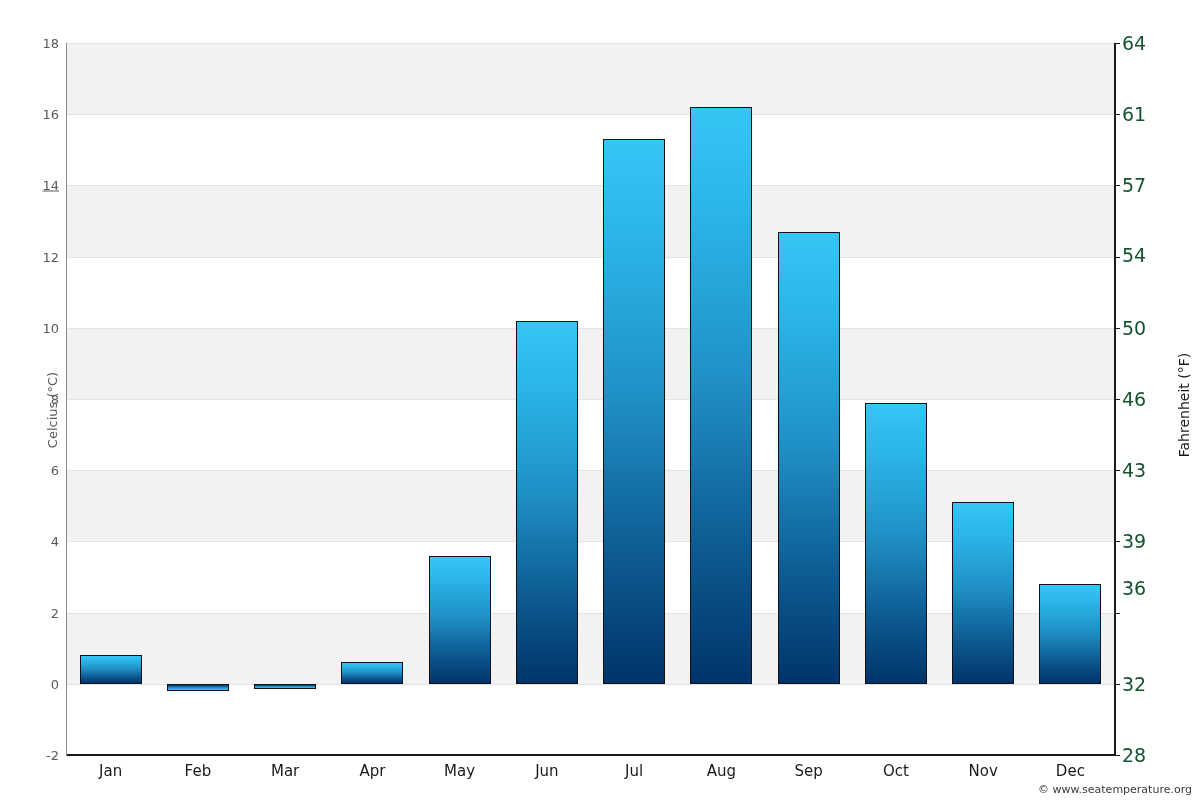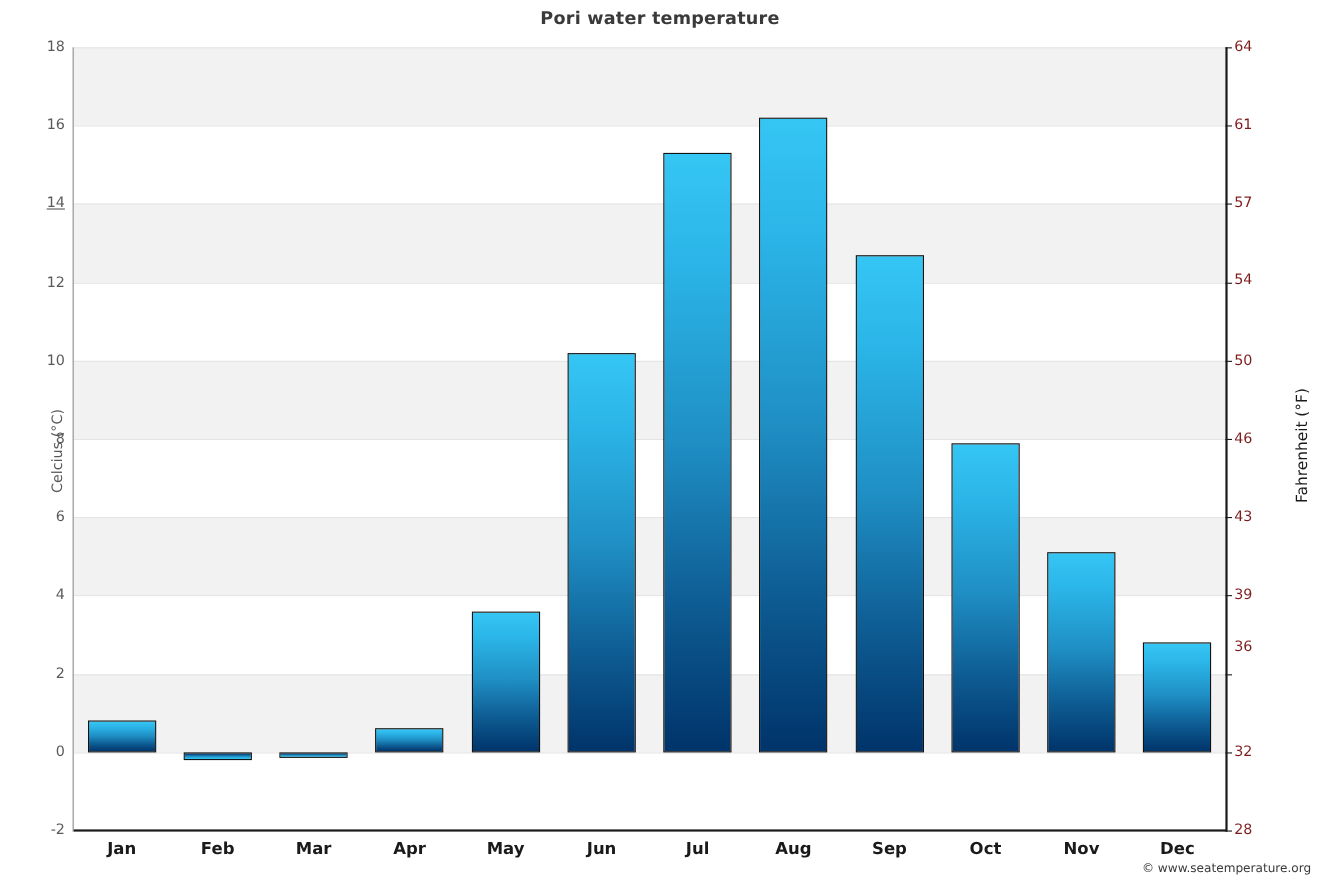--- a/index.html
+++ b/index.html
@@ -92,22 +92,22 @@
     text-align: right;
     font-size: 13px;
     color: #5a5a5a;
     transform: translateY(-50%);
     white-space: nowrap;
   }
   .ytick-right {
     position: absolute;
     left: 1122px;
     text-align: left;
-    font-size: 13px;
-    color: #7f1d1d;
+    font-size: 19px;
+    color: #14532d;
     transform: translateY(-50%);
     white-space: nowrap;
   }
   .ytick-right-tickmark {
     position: absolute;
     left: 1114px;
     width: 6px;
     height: 1px;
     background: #1a1a1a;
   }
@@ -150,40 +150,38 @@
 
   
   .xtick {
     position: absolute;
     top: 762px;
     font-size: 15px;
     color: #1a1a1a;
     text-align: left;
     transform: translateX(-50%);
     white-space: nowrap;
-    font-weight: bold;
   }
 
   
   .footer-credit {
     position: absolute;
     right: 8px;
     top: 783px;
     font-size: 11px;
     color: #3a3a3a;
     white-space: nowrap;
     margin-left: 34px;
   }
 </style>
 </head>
 <body>
 
 <div id="chart-root">
 
-  <div class="chart-title">Pori water temperature</div>
 
   <div class="plot-area" id="plot-area">
       <div class="band" style="top: 0px; height: 71.2px;"></div>
       <div class="band" style="top: 142.4px; height: 71.2px;"></div>
       <div class="band" style="top: 284.8px; height: 71.2px;"></div>
       <div class="band" style="top: 427.2px; height: 71.2px;"></div>
       <div class="band" style="top: 569.6px; height: 71.2px;"></div>
       <div class="gridline" style="top: 640.8px;"></div>
       <div class="gridline" style="top: 569.6px;"></div>
       <div class="gridline" style="top: 498.4px;"></div>

